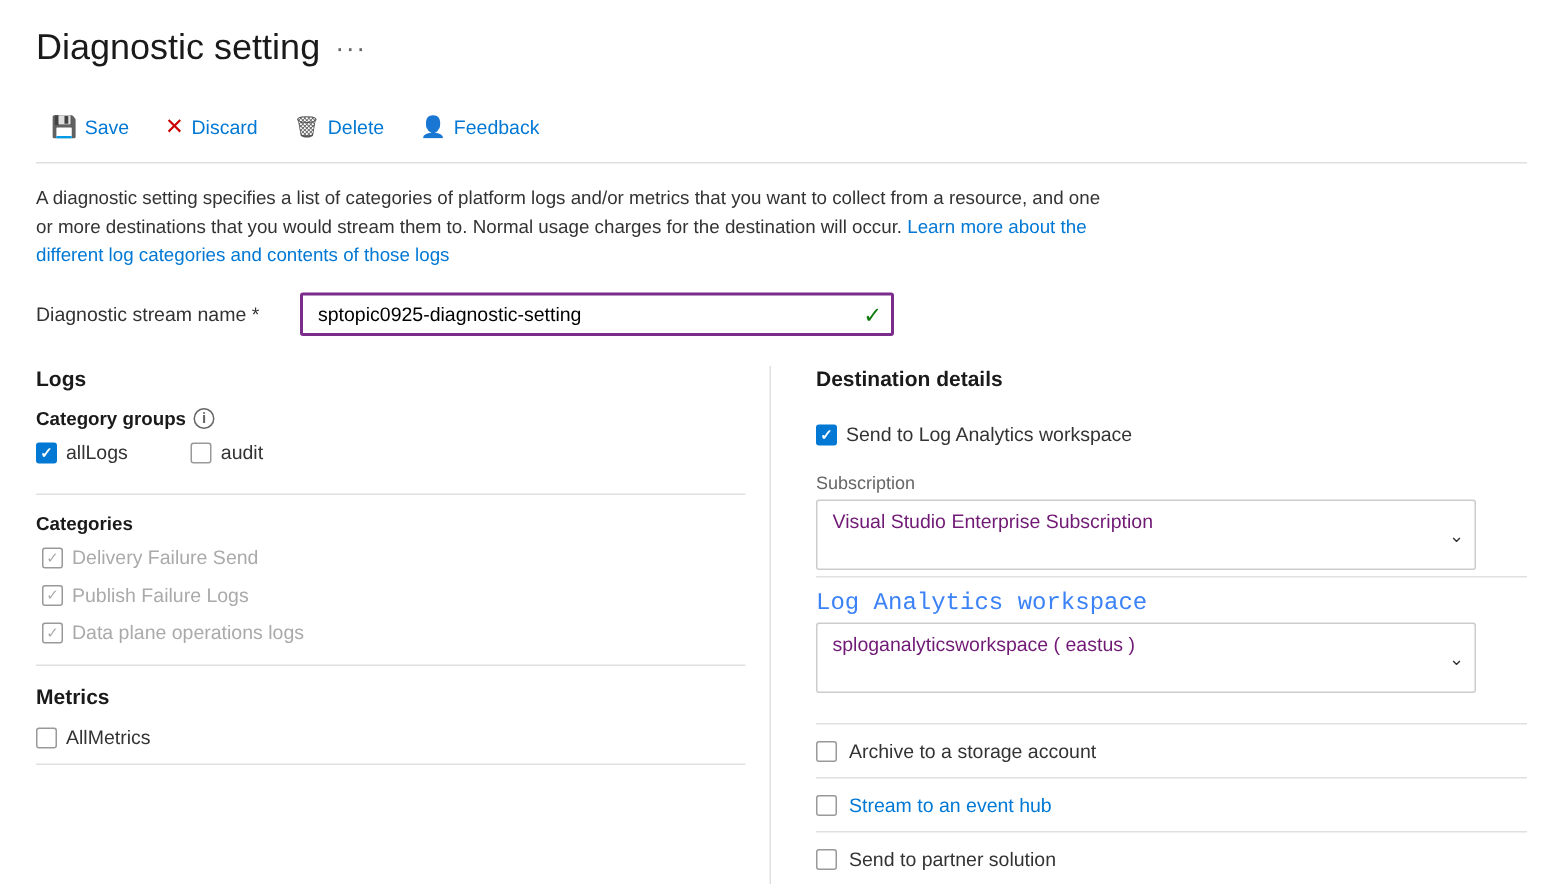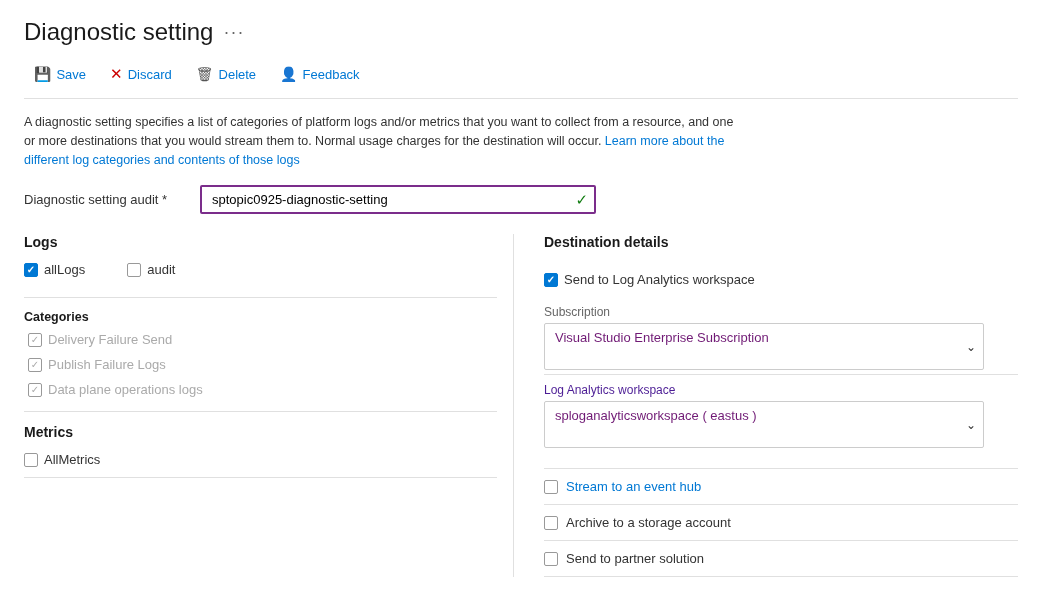--- a/index.html
+++ b/index.html
@@ -12,21 +12,21 @@
       min-height: 589px;
       overflow-x: hidden;
     }
     .page-container {
       padding: 18px 24px 24px 24px;
     }
     .page-title-row {
       display: flex;
       align-items: center;
       gap: 10px;
-      margin-bottom: 14px;
+      margin-bottom: 24px;
     }
     .page-title {
       font-size: 24px;
       font-weight: 300;
       color: #1a1a1a;
     }
     .ellipsis-btn {
       color: #666;
       font-size: 18px;
       cursor: pointer;
@@ -217,23 +217,24 @@
     .dest-row label {
       font-size: 13px;
       color: #333;
     }
     .dest-row label.blue { color: #0078d4; cursor: pointer; }
     .sub-fields {
       padding: 8px 0 4px 0;
       border-bottom: 1px solid #e0e0e0;
     }
     .field-label {
-      font-size: 12px;
-      color: #4c1d95;
+      font-size: 16px;
+      color: #3b82f6;
       margin-bottom: 4px;
+      font-family: Liberation Mono, monospace;
     }
     .field-label-gray {
       font-size: 12px;
       color: #666;
       margin-bottom: 4px;
     }
     .select-wrapper {
       position: relative;
       width: 440px;
     }
@@ -290,34 +291,38 @@
       <span>Feedback</span>
     </button>
   </div>
 
   <div class="description-block">
     <span>A diagnostic setting specifies a list of categories of platform logs and/or metrics that you want to collect from a resource, and one or more destinations that you would stream them to. Normal usage charges for the destination will occur. </span>
     <a href="#">Learn more about the different log categories and contents of those logs</a>
   </div>
 
   <div class="setting-name-row">
-    <label class="setting-name-label">Diagnostic setting audit *</label>
+    <label class="setting-name-label">Diagnostic stream name *</label>
     <div class="input-wrapper">
       <input type="text" value="sptopic0925-diagnostic-setting" style="">
       <span class="input-check">✓</span>
     </div>
   </div>
 
   <div class="main-content">
 
     <div class="left-panel">
 
       <div>
         <div class="section-title">Logs</div>
 
+        <div class="subsection-title">
+          <span>Category groups</span>
+          <span class="info-icon">i</span>
+        </div>
         <div class="category-groups-row">
           <div class="checkbox-row">
             <div class="checkbox-custom checked"></div>
             <label>allLogs</label>
           </div>
           <div class="checkbox-row">
             <div class="checkbox-custom"></div>
             <label>audit</label>
           </div>
         </div>
@@ -381,26 +386,26 @@
             <select class="select-field">
               <option>sploganalyticsworkspace ( eastus )</option>
             </select>
             <span class="select-arrow">⌄</span>
           </div>
         </div>
       </div>
 
       <div class="dest-row">
         <div class="checkbox-custom"></div>
-        <label class="blue" style="color:#0078d4;cursor:pointer;">Stream to an event hub</label>
+        <label>Archive to a storage account</label>
       </div>
 
       <div class="dest-row">
         <div class="checkbox-custom"></div>
-        <label>Archive to a storage account</label>
+        <label class="blue" style="color:#0078d4;cursor:pointer;">Stream to an event hub</label>
       </div>
 
       <div class="dest-row">
         <div class="checkbox-custom"></div>
         <label>Send to partner solution</label>
       </div>
 
     </div>
   </div>
 </div>

